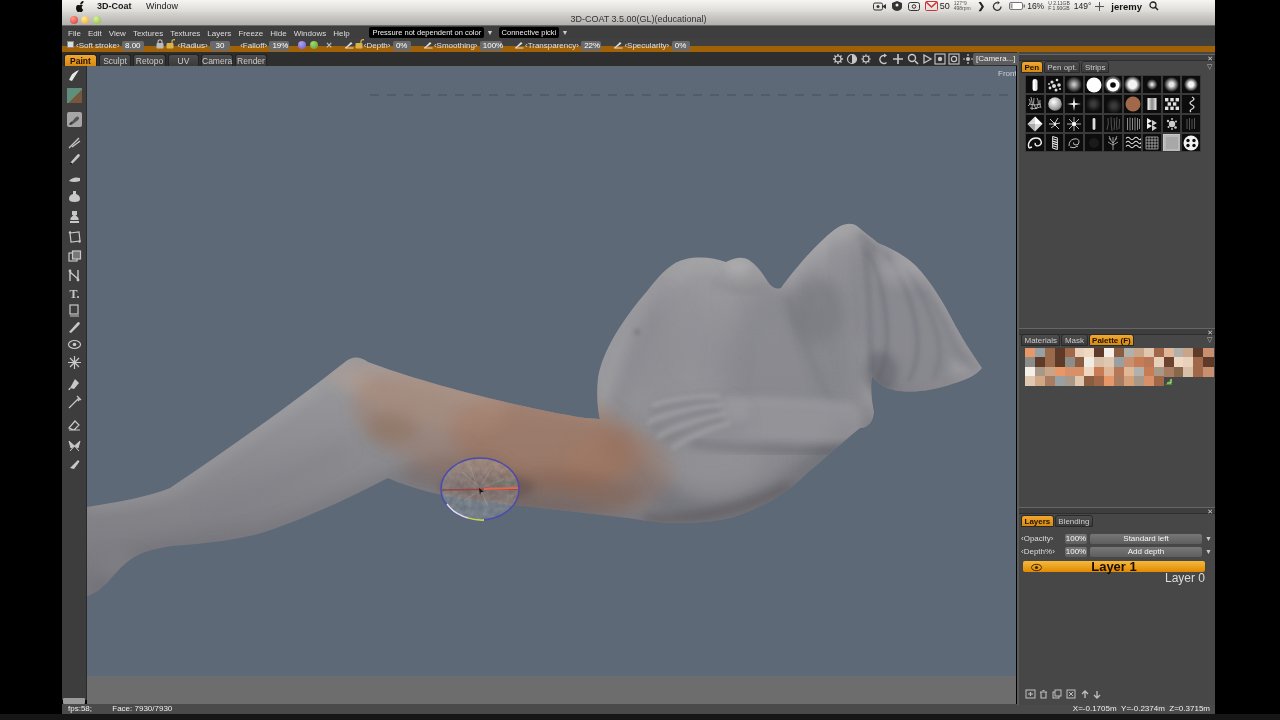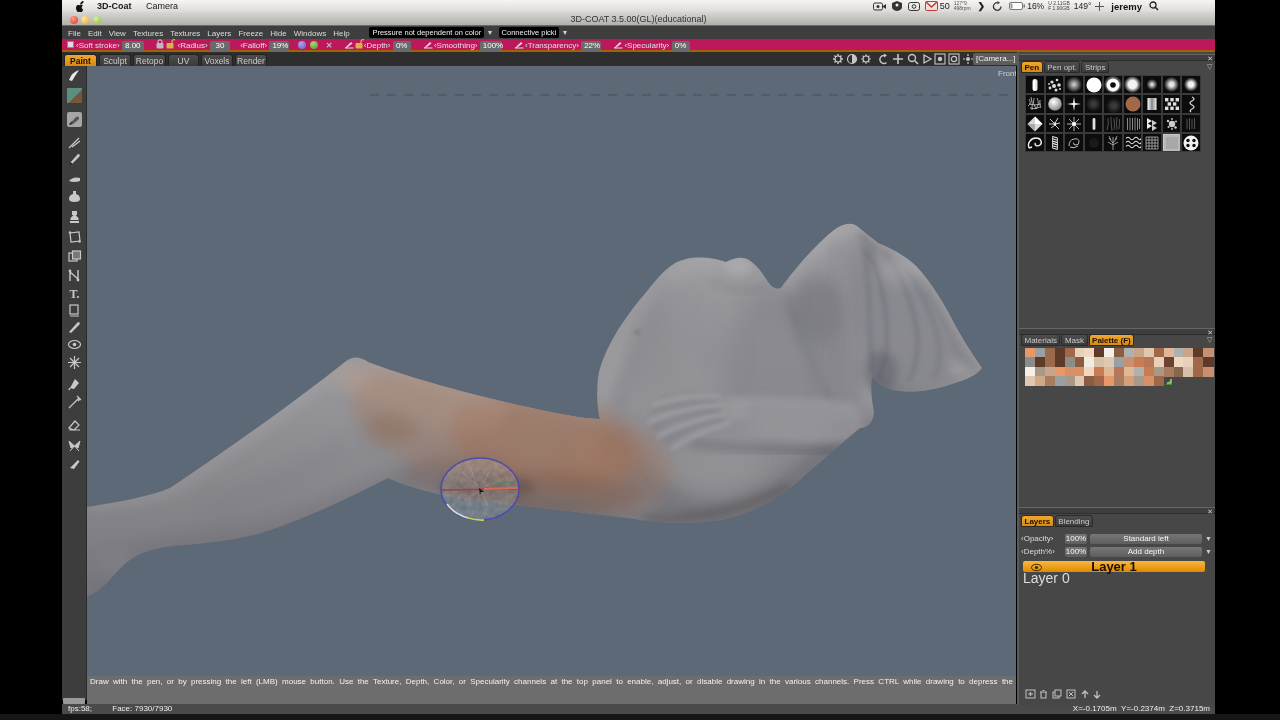--- a/index.html
+++ b/index.html
@@ -9,22 +9,22 @@
 #titlebar { left:62px; top:12px; width:1153px; height:14px;
   background:linear-gradient(#d8d6d3,#b2b0ad); border-bottom:1px solid #6a6a6a;
   font-size:9px; color:#333; text-align:center; line-height:14px; }
 .tl { position:absolute; top:3.5px; width:8px; height:8px; border-radius:50%; }
 #menurow { left:62px; top:26px; width:1153px; height:13px; background:#3e3e3e;
   color:#ddd; font-size:8px; line-height:13px; }
 #menurow span.m { margin:0 3.5px; }
 .combo { display:inline-block; background:#000000; color:#f0f0f0; border-radius:2px;
   padding:0 3px; font-size:7.5px; line-height:11px; height:11px; vertical-align:1px; }
 .arrow { color:#ccc; font-size:7px; vertical-align:1px; }
-#toolrow { left:62px; top:39px; width:1153px; height:13px; background:#be185d;
-  color:#e0e0e0; font-size:8px; line-height:13px; border-bottom:2px solid #a16207; }
+#toolrow { left:62px; top:39px; width:1153px; height:13px; background:#404040;
+  color:#e0e0e0; font-size:8px; line-height:13px; border-bottom:6px solid #a16207; }
 .vbox { display:inline-block; background:#6a6a6a; color:#fff; border-radius:2px;
   padding:0 3px; font-size:8px; line-height:10px; height:10px; vertical-align:0.5px; text-align:center; }
 #tabrow { left:62px; top:52px; width:1153px; height:14px; background:#2e2e2e; font-size:8.5px; }
 .tab { position:absolute; top:2px; height:12px; line-height:12px; text-align:center;
   background:linear-gradient(#4e4e4e,#3a3a3a); color:#ccc; border-radius:3px 3px 0 0;
   border:1px solid #222; border-bottom:none; }
 .tab.on { background:linear-gradient(#f0a830,#d88a10); color:#201000; font-weight:bold; }
 #leftbar { left:62px; top:66px; width:25px; height:634px; background:#3d3d3d; border-right:1px solid #2a2a2a; }
 .li { position:absolute; left:5px; width:15px; height:15px; text-align:center; line-height:15px; }
 #viewport { left:87px; top:66px; width:929px; height:610px; background:#5d6977; }
@@ -47,34 +47,34 @@
 .pc { float:left; width:19.5px; height:19.3px; border:0.5px solid #3a3a3a; overflow:hidden; }
 #palette { position:absolute; left:6px; top:296px; width:189px; height:38px; }
 #palette i { position:absolute; width:10.4px; height:9.9px; }
 .lrow { position:absolute; left:2px; width:192px; height:11px; color:#ddd; font-size:8px; line-height:11px; }
 .combo2 { position:absolute; background:linear-gradient(#777,#5e5e5e); color:#f8f8f8; border-radius:2px;
   text-align:center; font-size:8px; height:10px; line-height:10px; }
 .layer1 { position:absolute; left:4px; top:509px; width:182px; height:11px;
   background:linear-gradient(#f6b93e,#e08a00); border-radius:2px; color:#1a0e00;
   text-align:center; font-size:13px; line-height:11px; font-weight:bold; }
 .layer0 { position:absolute; left:4px; top:521px; width:182px; height:11px;
-  color:#ddd; text-align:left; font-size:14px; line-height:11px; }
+  color:#ddd; text-align:right; font-size:12px; line-height:11px; }
 #wm { position:absolute; left:8px; top:598px; width:185px; color:rgba(170,170,170,0.4);
   font-weight:bold; line-height:19px; letter-spacing:1px; }
 #wm .g1 { font-size:24px; }
 #wm .g2 { font-size:22px; letter-spacing:1.5px; }
 #licons { position:absolute; left:6px; bottom:1px; }
 </style></head><body>
 
 <div id="macbar" class="abs">
   <span style="position:absolute;left:14px;top:1px"><svg width="10" height="11" viewBox="0 0 10 11">
         <path d="M7.5 0 q0.2 1.5 -1 2.5 q-1.2 1 -2.3 0.8 q-0.2 -1.3 1 -2.4 q1.2 -1.1 2.3 -0.9 Z M4.9 3.6 q1.2 0 2 0.7 q-1.2 0.8 -1.2 2.2 q0 1.6 1.5 2.3 q-0.4 1.1 -1.2 1.9 q-0.7 0.8 -1.5 0.3 q-0.8 -0.4 -1.6 0 q-0.9 0.5 -1.6 -0.4 Q0 9.3 0 7.1 q0 -2.3 1.6 -3 q0.9 -0.4 1.7 0 q0.8 0.4 1.6 -0.5 Z" fill="#111"></path>
       </svg></span>
   <b style="position:absolute;left:35px;top:1px">3D-Coat</b>
-  <span style="position:absolute;left:84px;top:1px">Camera</span>
+  <span style="position:absolute;left:84px;top:1px">Window</span>
   <span style="position:absolute;right:52px;top:0px;height:12px;display:flex;align-items:center">
 <svg width="13" height="9" viewBox="0 0 13 9" style="margin:0 3px">
         <rect x="0.5" y="1" width="9" height="7" rx="1.5" fill="none" stroke="#333" stroke-width="1"></rect>
         <path d="M10 4 L13 2 V7 L10 5 Z" fill="#333"></path>
         <circle cx="5" cy="4.5" r="1.5" fill="#333"></circle>
       </svg>
 <svg width="10" height="10" viewBox="0 0 10 10" style="margin:0 3px">
         <path d="M5 0 L10 2 V6 Q10 9 5 10 Q0 9 0 6 V2 Z" fill="#333"></path>
         <circle cx="5" cy="4" r="1.5" fill="#eee"></circle>
       </svg>
@@ -159,21 +159,21 @@
         <path d="M1 8 L7 2 L8.5 3.5 L2.5 8 Z" fill="#ddd"></path>
         <path d="M1 8 L9.5 8" stroke="#ddd" stroke-width="1"></path>
       </svg></span>‹Specularity› <span class="vbox" style="width:18px">0%</span>
 </div>
 
 <div id="tabrow" class="abs">
   <div class="tab on" style="left:2px;width:33px">Paint</div>
   <div class="tab" style="left:37px;width:32px">Sculpt</div>
   <div class="tab" style="left:71px;width:33px">Retopo</div>
   <div class="tab" style="left:106px;width:31px">UV</div>
-  <div class="tab" style="left:139px;width:32px">Voxels</div>
+  <div class="tab" style="left:139px;width:32px">Camera</div>
   <div class="tab" style="left:173px;width:32px">Render</div>
   <span style="position:absolute;left:770px;top:1px"><svg width="150" height="12" viewBox="0 0 150 12" style="vertical-align:top">
 <g fill="#c8c8c8" stroke="#c8c8c8">
 <circle cx="6" cy="6" r="3" fill="none" stroke-width="1.2"></circle>
           <g stroke-width="1.4">
             <path d="M6 1 v2 M6 9 v2 M1 6 h2 M9 6 h2 M2.5 2.5 l1.4 1.4 M8.1 8.1 l1.4 1.4 M9.5 2.5 L8.1 3.9 M3.9 8.1 L2.5 9.5"></path>
           </g>
 <circle cx="20" cy="6" r="4.5" fill="none" stroke-width="1.2"></circle>
           <path d="M20 1.5 a4.5 4.5 0 0 1 0 9 Z" stroke="none"></path>
 <circle cx="34" cy="6" r="3" fill="none" stroke-width="1.2"></circle>
@@ -418,21 +418,20 @@
     <line x1="484" y1="489" x2="518" y2="488" stroke="#da6a52" stroke-width="2"></line>
     <line x1="494" y1="483" x2="516" y2="482" stroke="#4a8a6a" stroke-width="1.2" opacity="0.8"></line>
     <path d="M479 488 l5 4 -3.2 0 -0.8 3.4 Z" fill="#141414"></path>
   </g>
 
   <text x="998" y="76" font-size="8" fill="#ccd2d8" font-family="Liberation Sans">Front</text>
 </svg>
 </div>
 
 <div id="helpbox" class="abs">
-  <div class="j">Draw with the pen, or by pressing the left (LMB) mouse button. Use the Texture, Depth, Color, or Specularity channels at the top panel to enable, adjust, or disable drawing in the various channels. Press CTRL while drawing to depress the</div>
 </div>
 
 <div id="statusrow" class="abs">
   <span style="margin-left:6px">fps:58;</span>
   <span style="margin-left:18px">Face: 7930/7930</span>
   <span style="position:absolute;right:5px">X=-0.1705m&nbsp;&nbsp;Y=-0.2374m&nbsp;&nbsp;Z=0.3715m</span>
 </div>
 <div id="bottombar" class="abs"></div>
 
 <div id="rpanel" class="abs">

